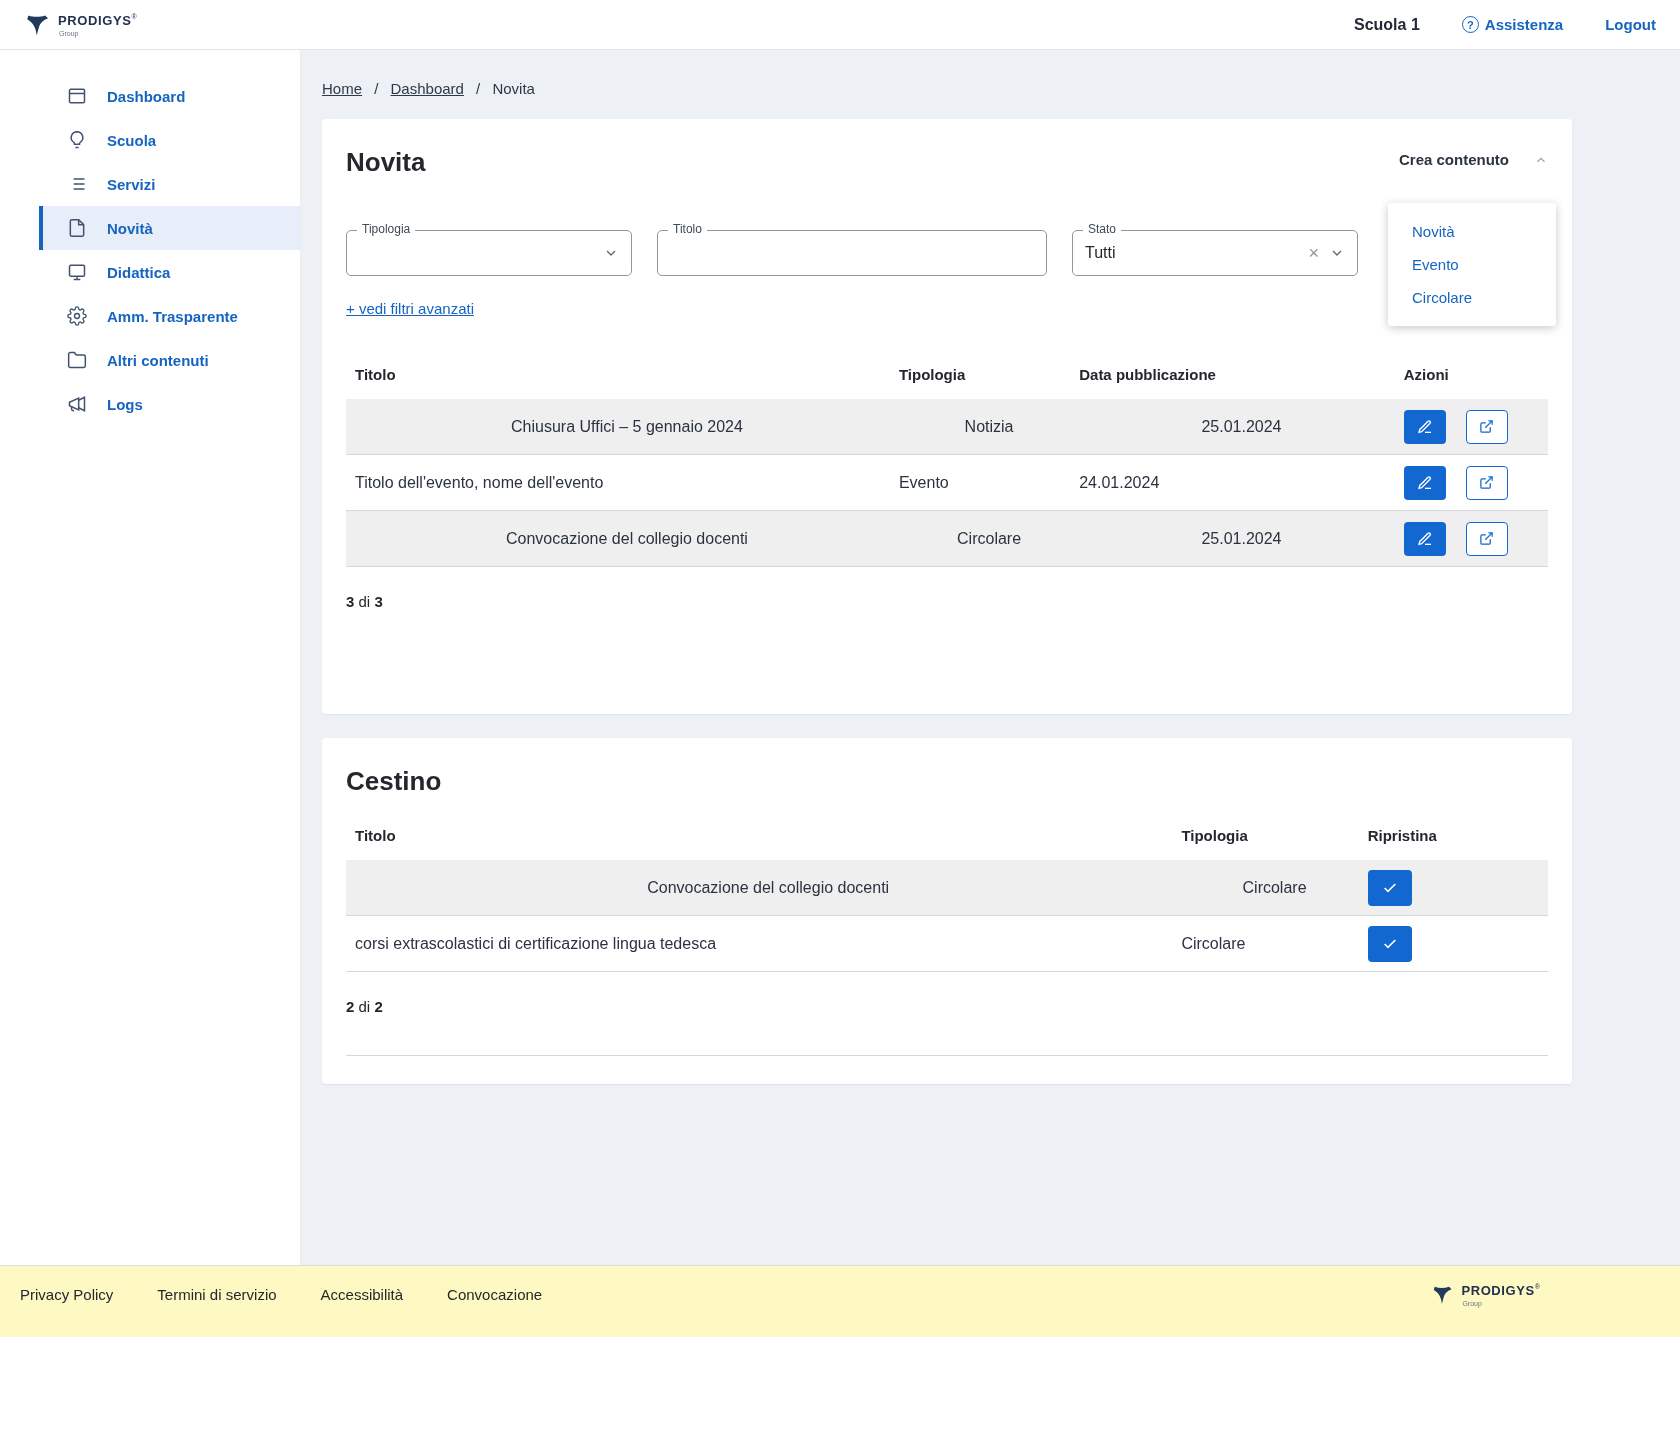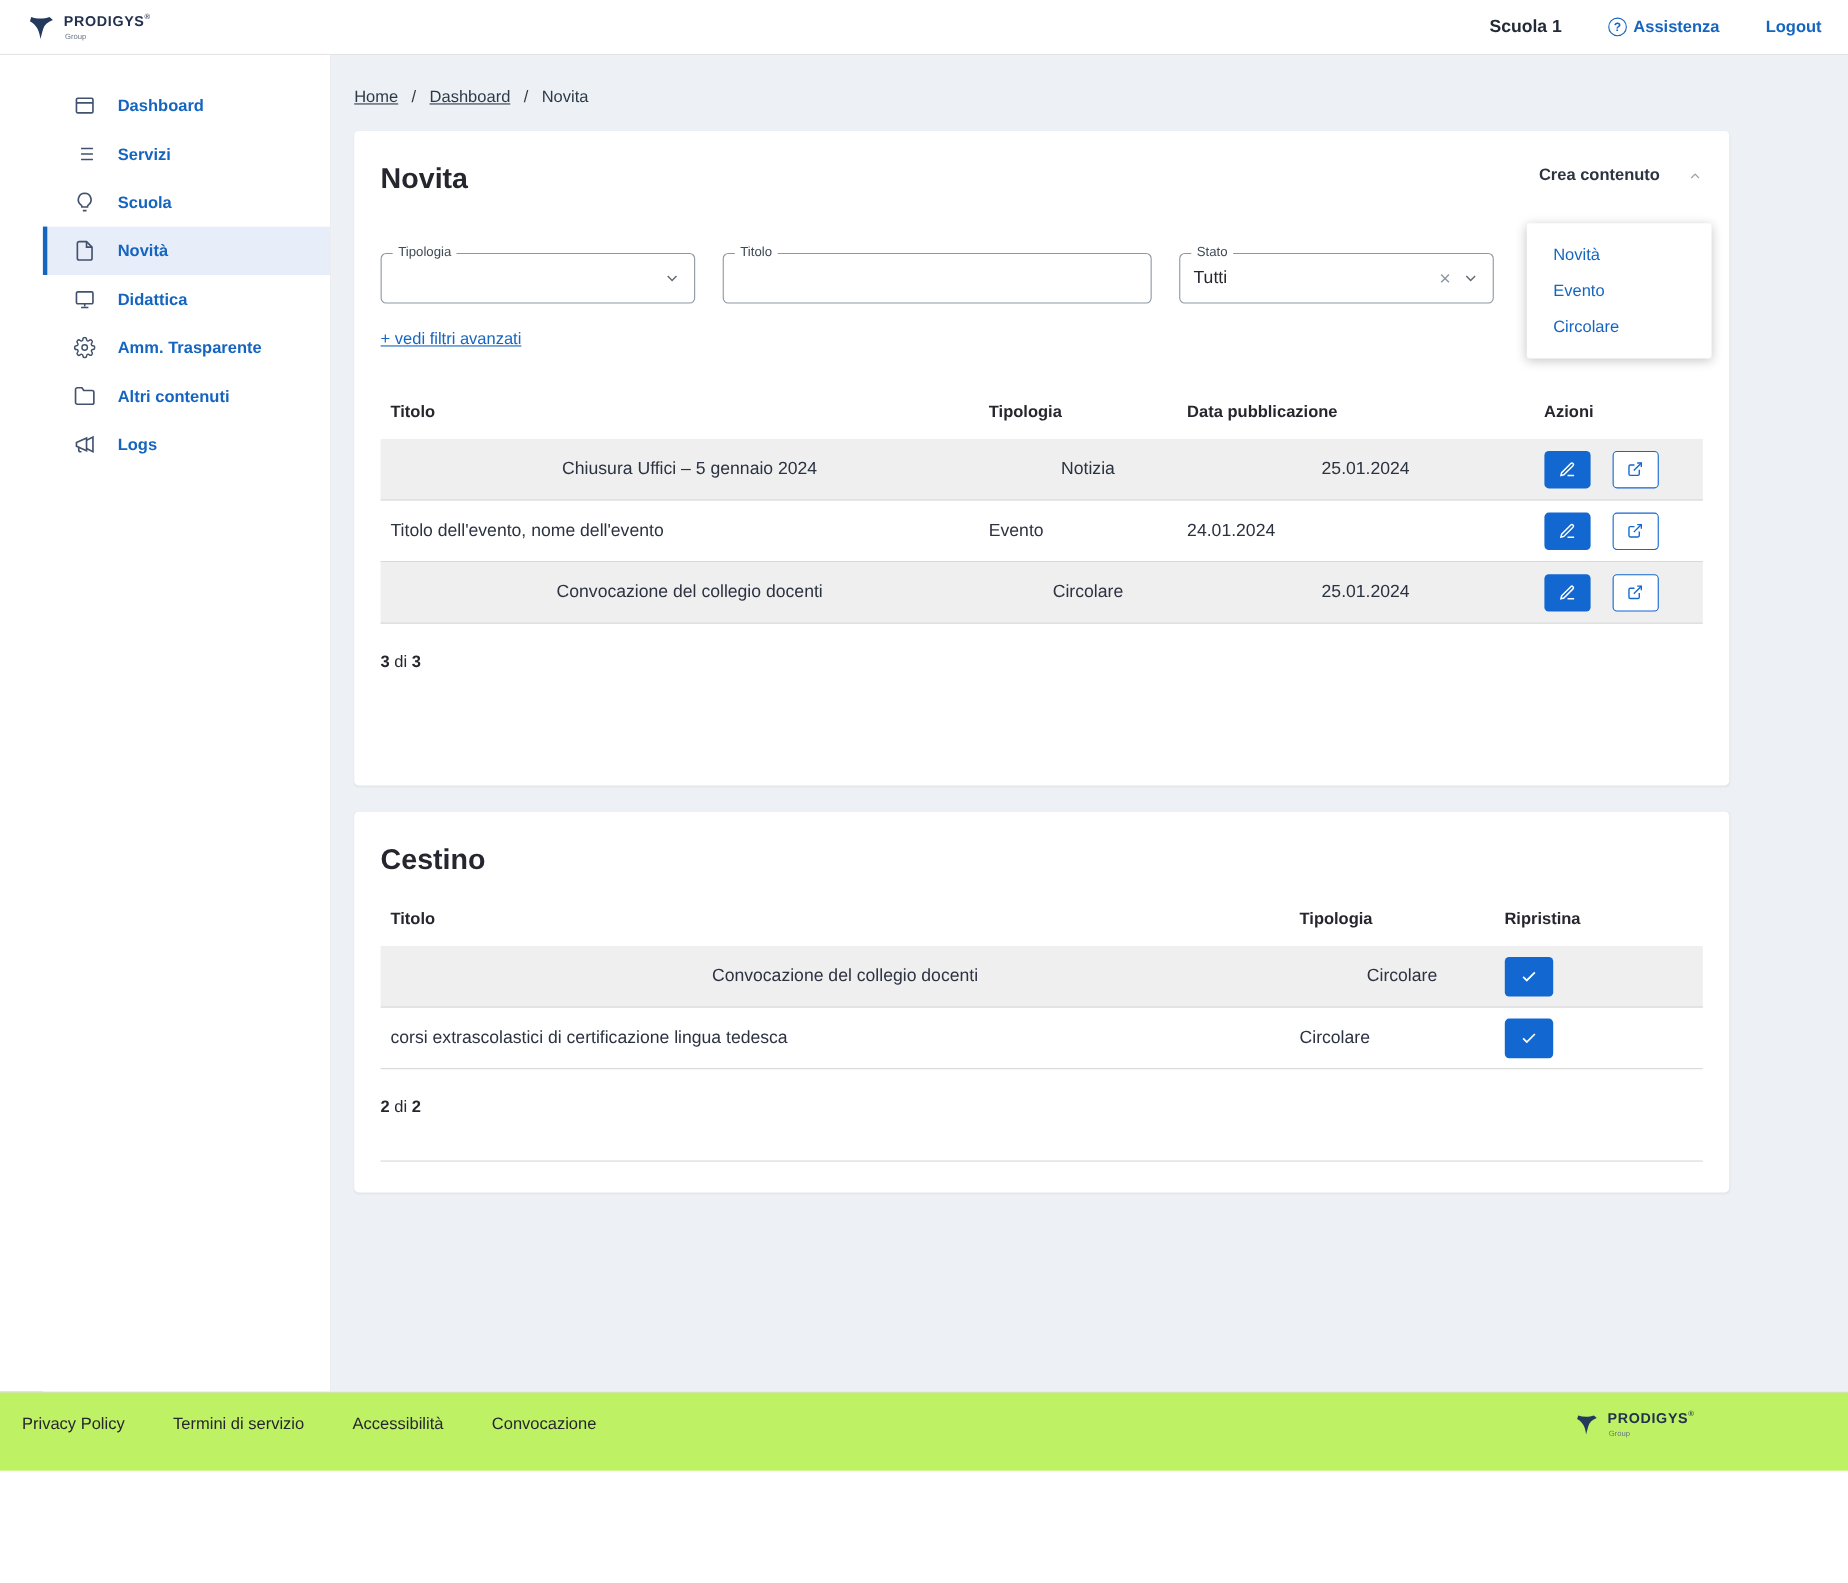--- a/index.html
+++ b/index.html
@@ -87,21 +87,21 @@
   .btn-sq{width:42px;height:34px;border-radius:4px;display:flex;align-items:center;justify-content:center;cursor:pointer;}
   .btn-fill{background:var(--btn-blue);border:none;}
   .btn-fill svg{width:16px;height:16px;stroke:#fff;}
   .btn-line{background:#fff;border:1.5px solid var(--btn-blue);}
   .btn-line svg{width:15px;height:15px;stroke:var(--btn-blue);}
   .btn-restore{width:44px;height:36px;}
   .pager{margin-top:26px;font-size:15px;color:#26262e;}
   .pager b{font-weight:bold;}
   .cest-divider{border:none;border-top:1px solid var(--line);margin-top:40px;}
   
-  .footer{border-top:1px solid #ddd;background:#bef264;padding:16px 0 30px;}
+  .footer{border-top:1px solid #ddd;background:#fef9c3;padding:16px 0 30px;}
   .footer-row{display:flex;align-items:center;justify-content:space-between;padding:0 140px 0 20px;}
   .footer-links{display:flex;gap:44px;font-size:15px;color:#26262e;}
   .footer-links span{cursor:pointer;}
   .company{font-size:15px;color:#26262e;text-align:center;margin-top:14px;}
 </style>
 </head>
 <body>
 
 <div class="topbar">
   <div class="brand">
@@ -133,39 +133,39 @@
             <rect x="3" y="4" width="18" height="16" rx="1.5"></rect>
             <line x1="3" y1="9" x2="21" y2="9"></line>
           </svg>
       </span>
       <span class="lbl">Dashboard</span>
     </div>
 
     <div class="side-item">
       <span class="icon">
         <svg viewBox="0 0 24 24" fill="none" stroke="currentColor" stroke-width="1.8">
+            <path d="M12 2a7 7 0 0 0-4 12.7c.6.5 1 1.4 1 2.3h6c0-.9.4-1.8 1-2.3A7 7 0 0 0 12 2z"></path>
+            <path d="M10 21h4"></path>
+          </svg>
+      </span>
+      <span class="lbl">Scuola</span>
+    </div>
+
+    <div class="side-item">
+      <span class="icon">
+        <svg viewBox="0 0 24 24" fill="none" stroke="currentColor" stroke-width="1.8">
             <line x1="8" y1="6" x2="21" y2="6"></line>
             <line x1="8" y1="12" x2="21" y2="12"></line>
             <line x1="8" y1="18" x2="21" y2="18"></line>
             <line x1="3" y1="6" x2="3.01" y2="6" stroke-width="2.4"></line>
             <line x1="3" y1="12" x2="3.01" y2="12" stroke-width="2.4"></line>
             <line x1="3" y1="18" x2="3.01" y2="18" stroke-width="2.4"></line>
           </svg>
       </span>
       <span class="lbl">Servizi</span>
-    </div>
-
-    <div class="side-item">
-      <span class="icon">
-        <svg viewBox="0 0 24 24" fill="none" stroke="currentColor" stroke-width="1.8">
-            <path d="M12 2a7 7 0 0 0-4 12.7c.6.5 1 1.4 1 2.3h6c0-.9.4-1.8 1-2.3A7 7 0 0 0 12 2z"></path>
-            <path d="M10 21h4"></path>
-          </svg>
-      </span>
-      <span class="lbl">Scuola</span>
     </div>
 
     <div class="side-item active">
       <span class="icon">
         <svg viewBox="0 0 24 24" fill="none" stroke="currentColor" stroke-width="1.8">
             <path d="M14 2H6a2 2 0 0 0-2 2v16a2 2 0 0 0 2 2h12a2 2 0 0 0 2-2V8z"></path>
             <polyline points="14 2 14 8 20 8"></polyline>
           </svg>
       </span>
       <span class="lbl">Novità</span>

